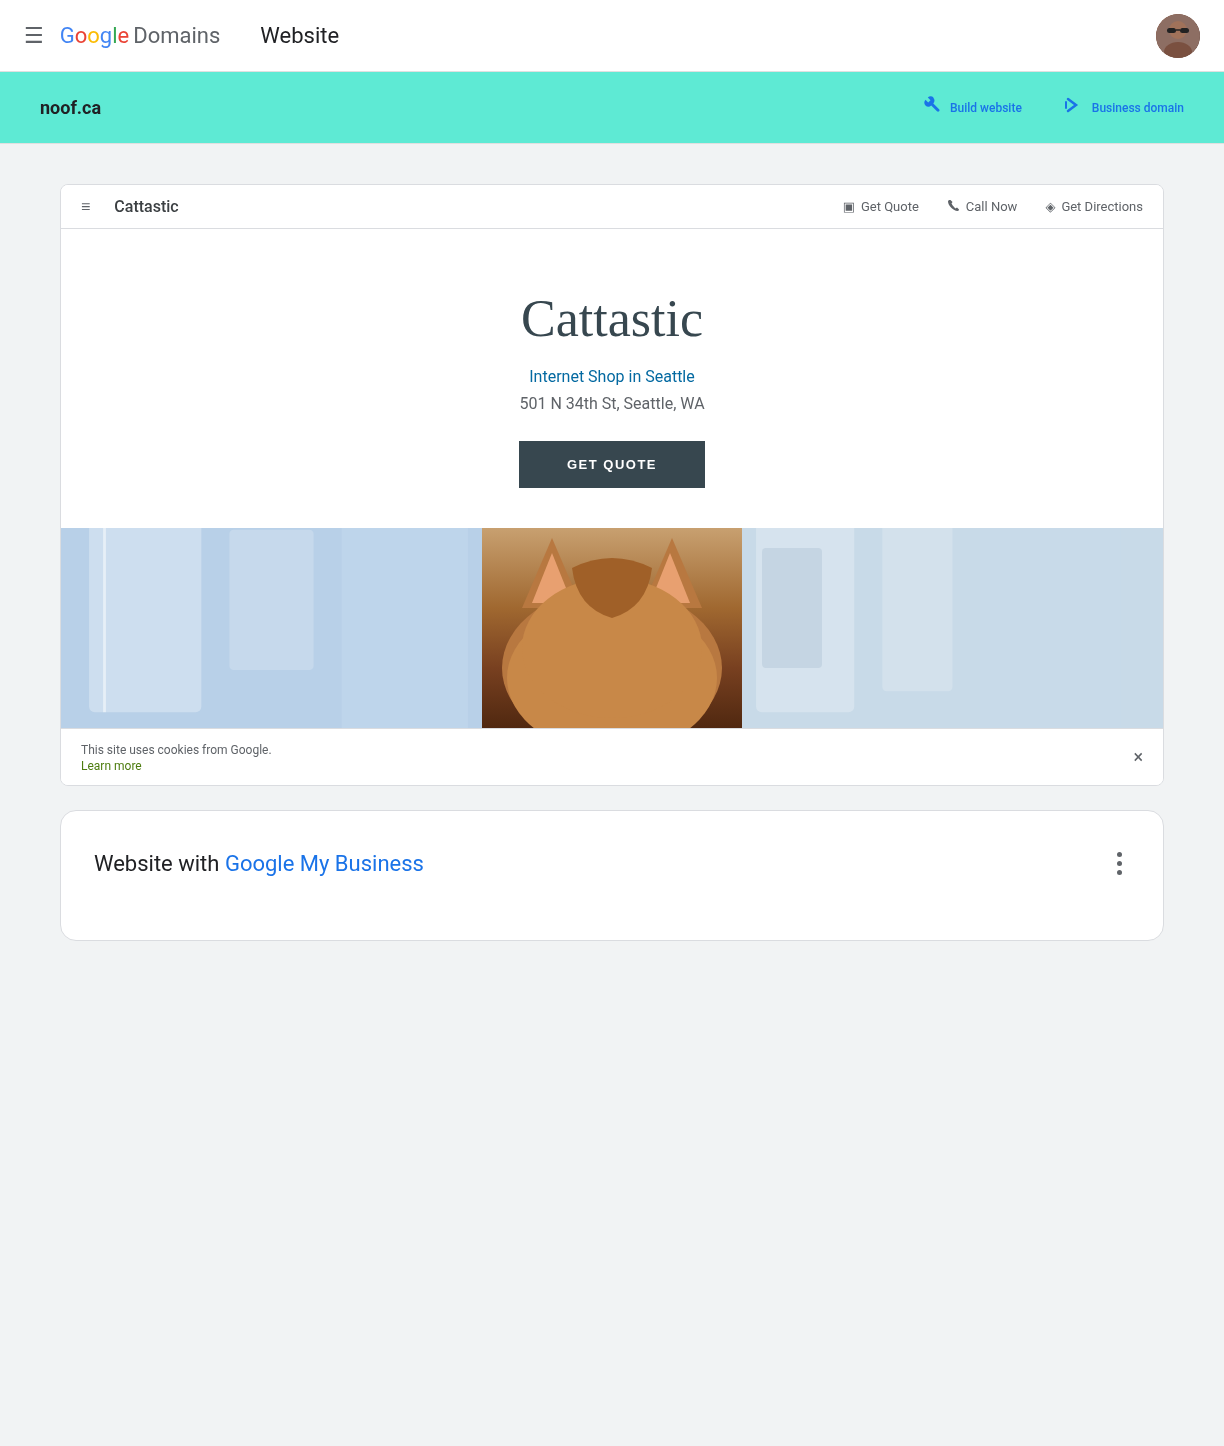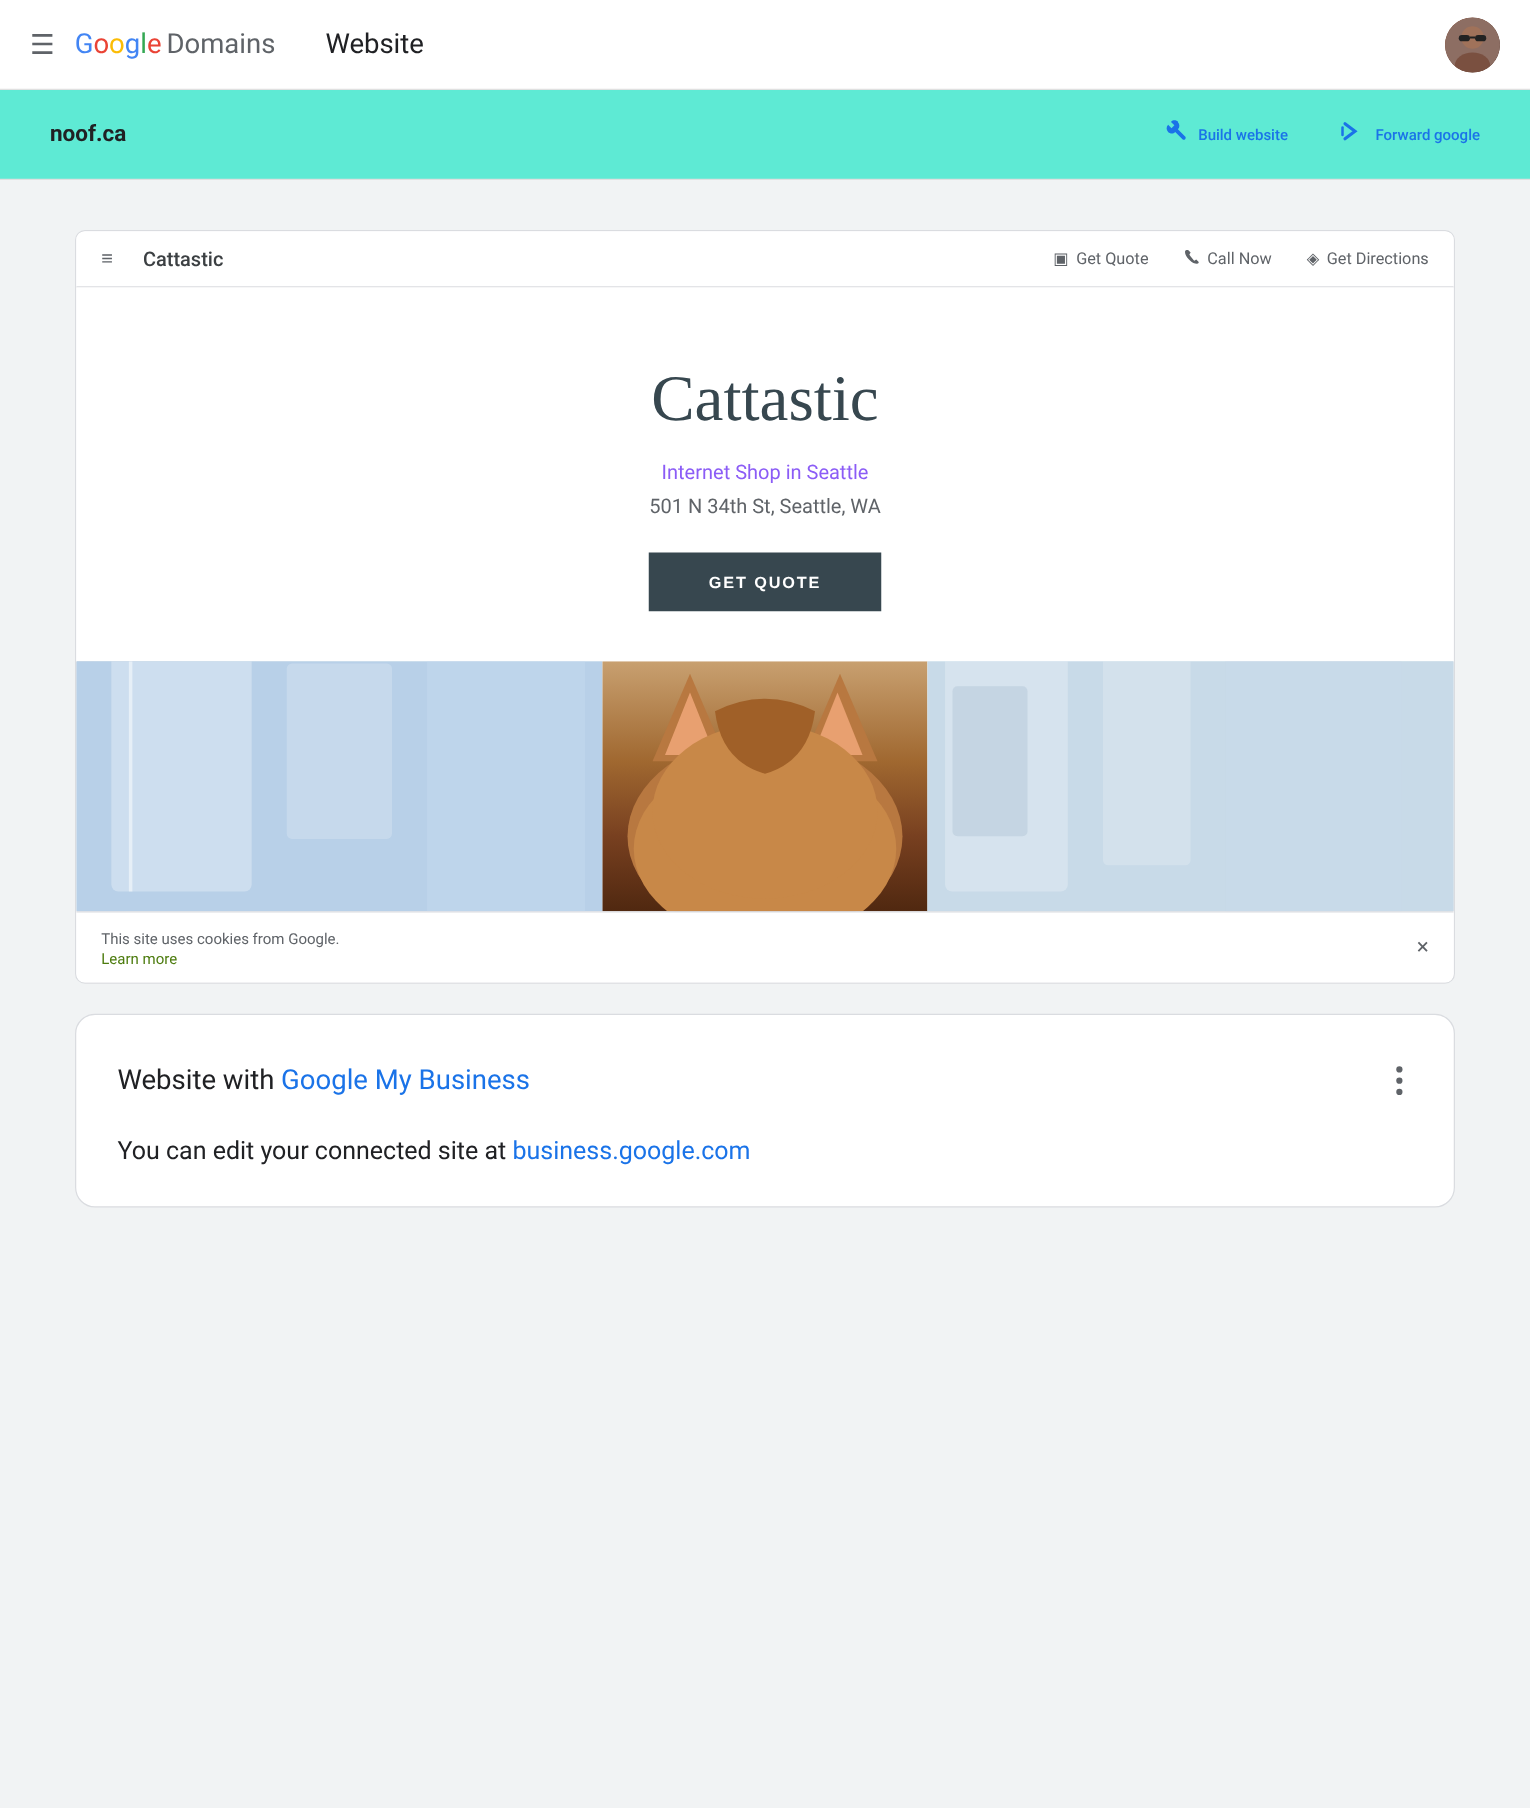--- a/index.html
+++ b/index.html
@@ -167,21 +167,21 @@
     }
     .preview-site-title {
       font-size: 52px;
       font-weight: 400;
       color: #37474f;
       font-family: Georgia, serif;
       margin-bottom: 16px;
     }
     .preview-subtitle {
       font-size: 16px;
-      color: #8b5cf6;
+      color: #0369a1;
       line-height: 1.6;
       margin-bottom: 4px;
     }
     .preview-address {
       font-size: 16px;
       color: #5f6368;
       margin-bottom: 28px;
     }
     .get-quote-btn {
       background: #37474f;
@@ -337,21 +337,21 @@
     </span>
     <span>Build website</span>
   </a>
   <a class="domain-action" href="#">
     <span class="icon">
       <svg width="22" height="22" viewBox="0 0 22 22" fill="none">
         <path d="M6 17L14 11L6 5" stroke="#1a73e8" stroke-width="2.5" stroke-linecap="round" fill="none"></path>
         <path d="M4 8L4 14" stroke="#1a73e8" stroke-width="2" stroke-linecap="round"></path>
       </svg>
     </span>
-    <span>Forward google</span>
+    <span>Business domain</span>
   </a>
 </div>
 
 <main class="main">
 
   <div class="preview-card">
 
     <div class="mini-nav">
       <span class="mini-hamburger">≡</span>
       <span class="mini-site-name">Cattastic</span>
@@ -433,17 +433,14 @@
     <div class="gmb-header">
       <div class="gmb-title">
         <span>Website with </span><span class="gmb-title-link">Google My Business</span>
       </div>
       <div class="three-dots">
         <div class="dot"></div>
         <div class="dot"></div>
         <div class="dot"></div>
       </div>
     </div>
-    <div class="gmb-body">
-      <span>You can edit your connected site at </span><span class="gmb-link">business.google.com</span>
-    </div>
   </div>
 </main>
 
 </body></html>

